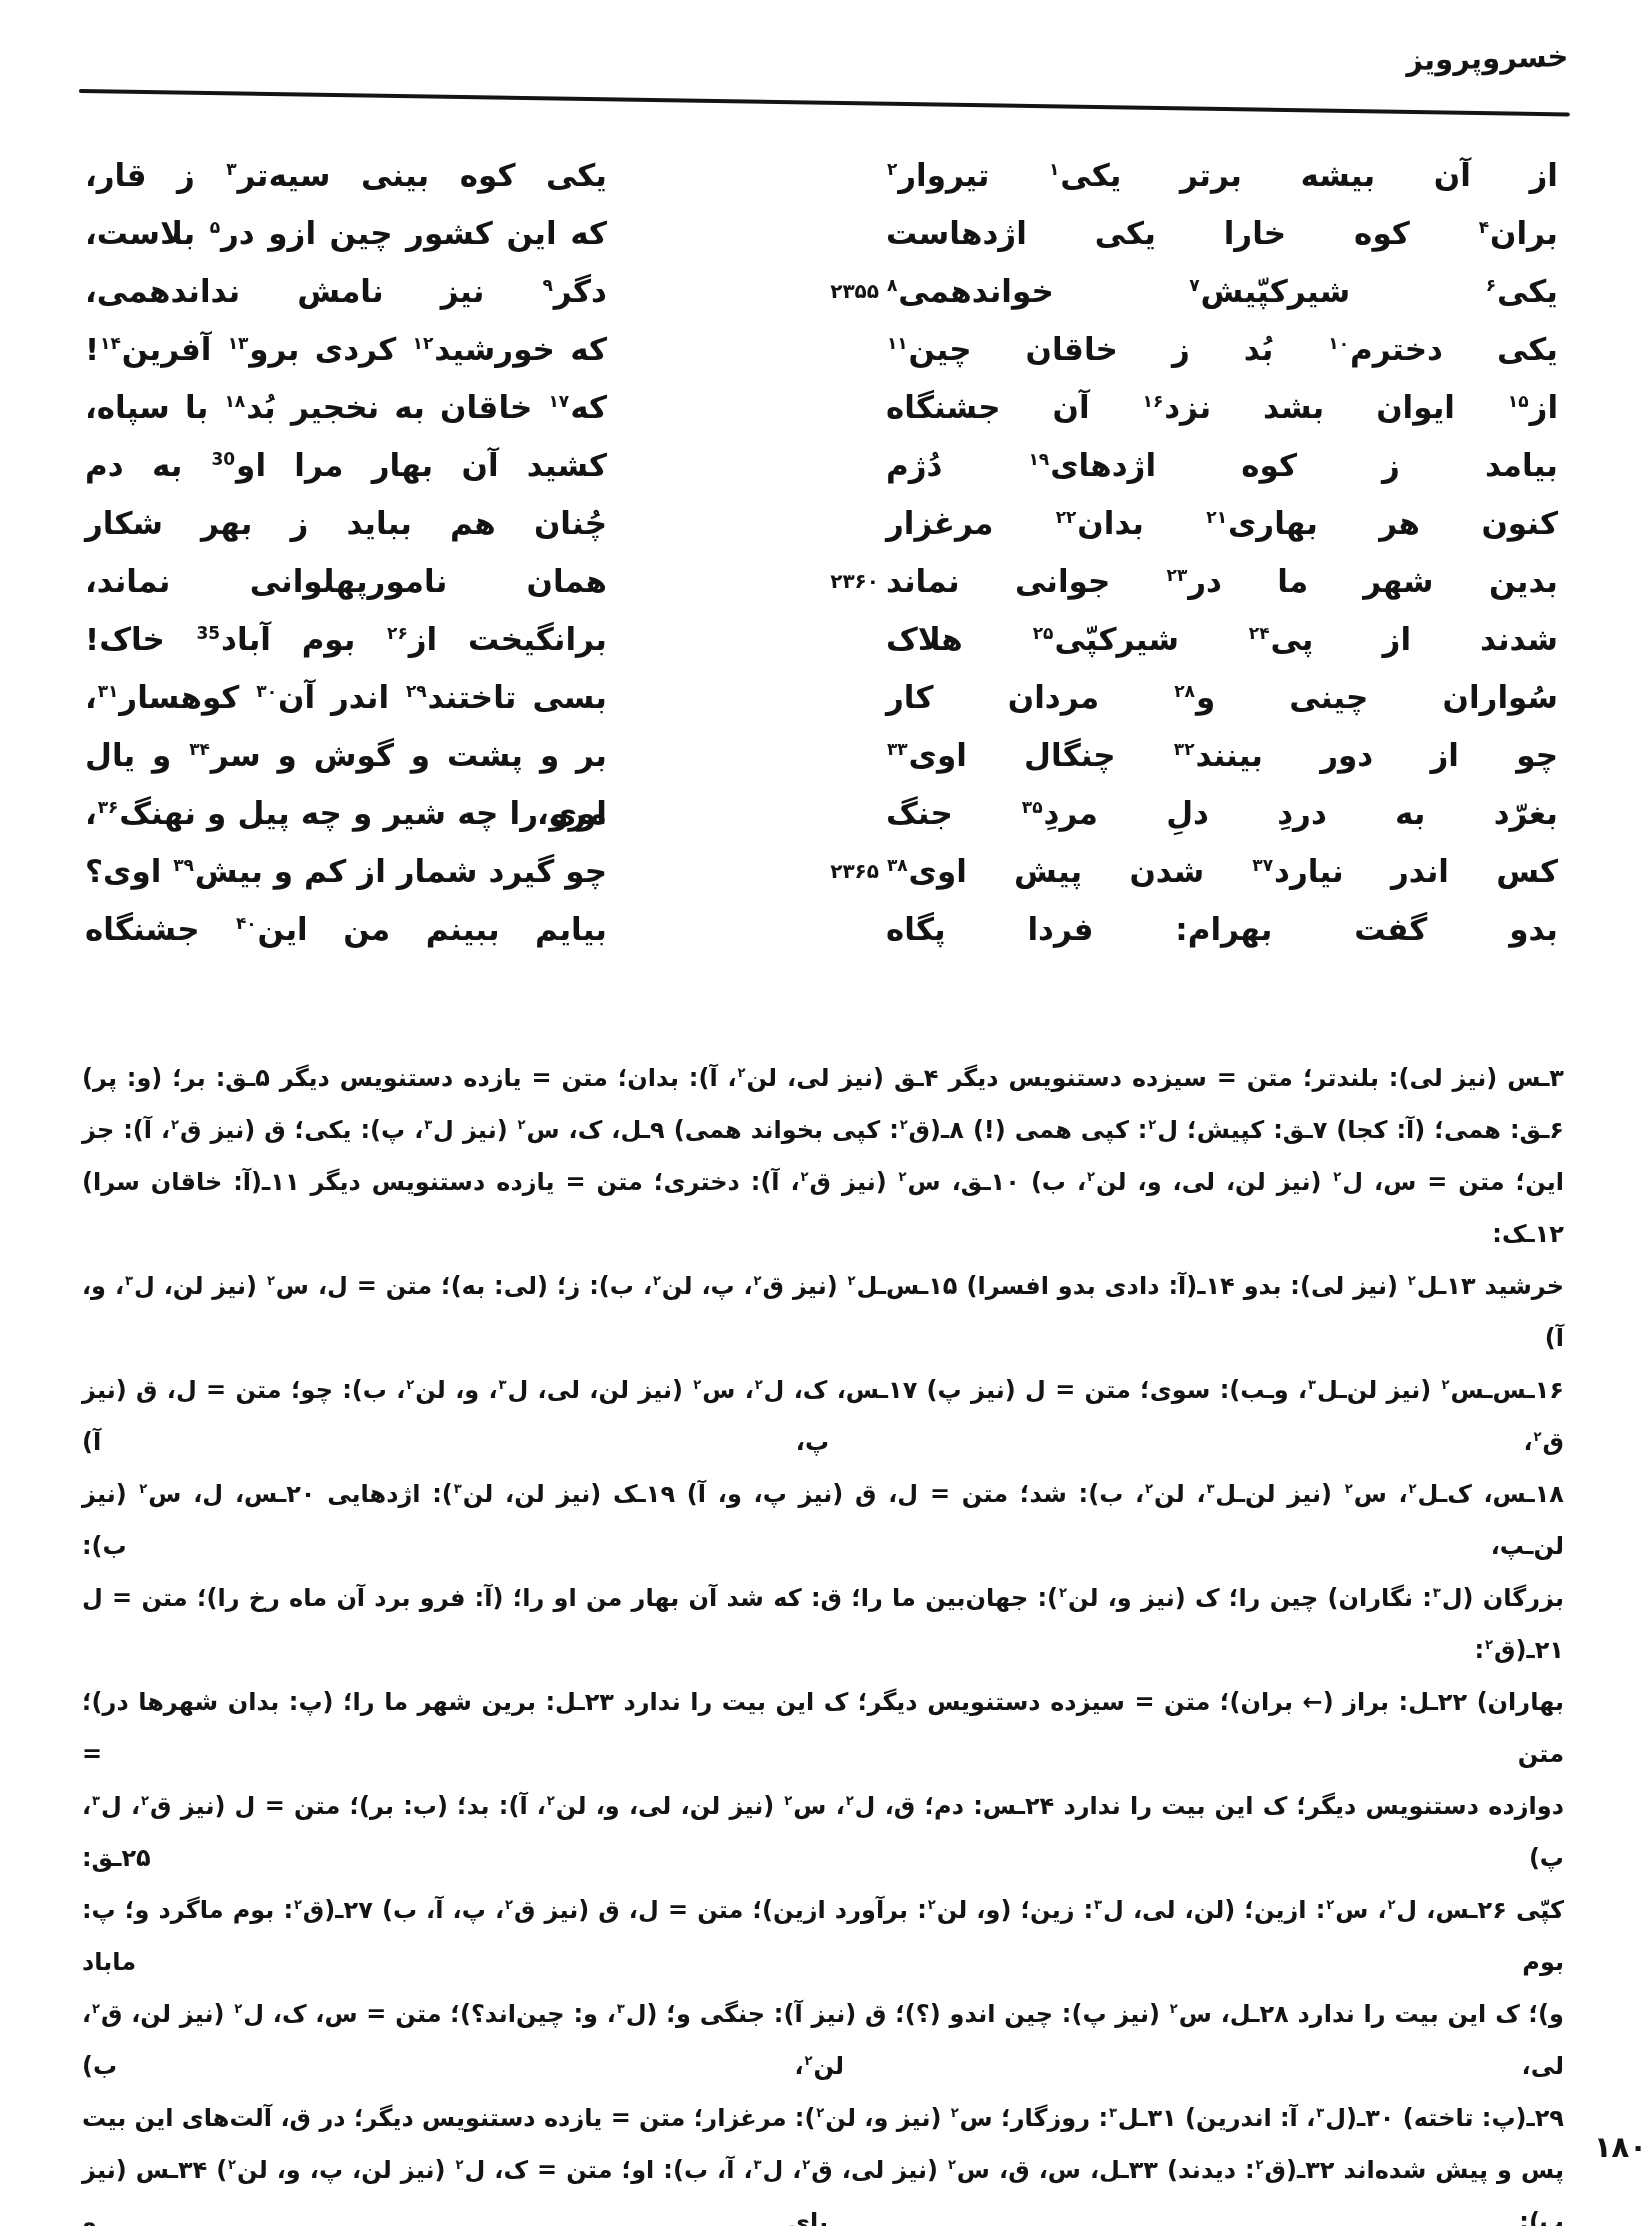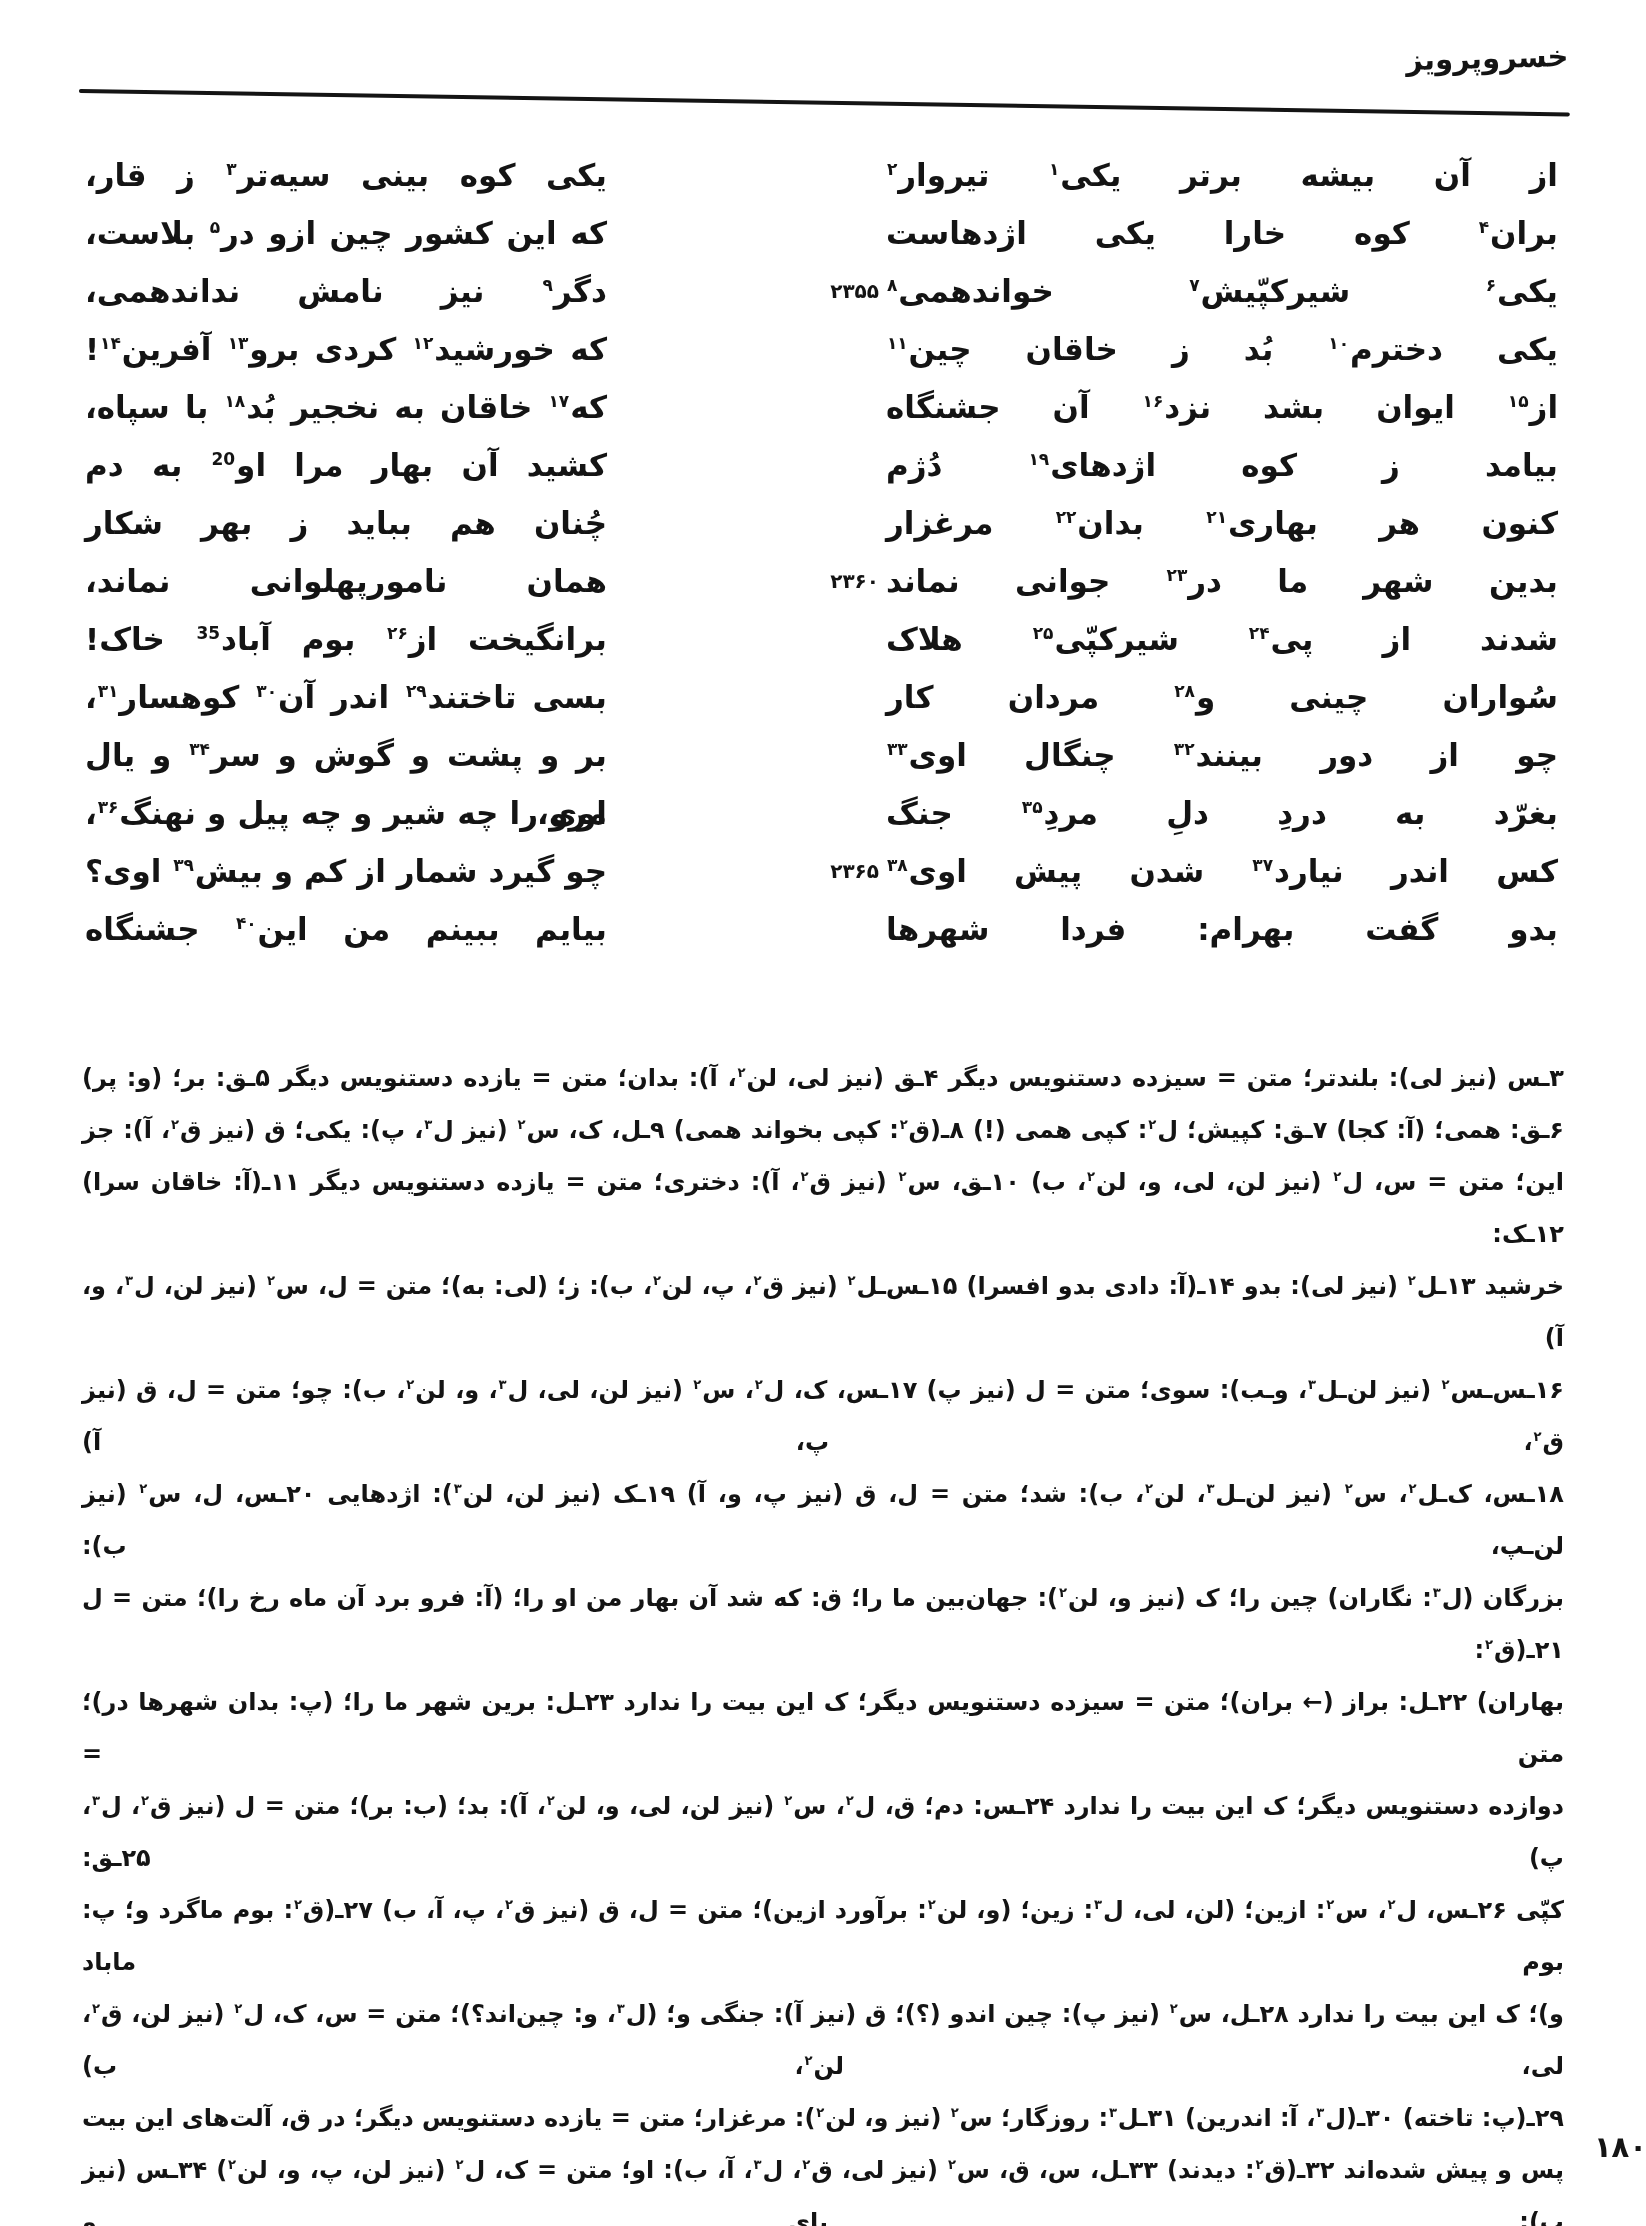--- a/index.html
+++ b/index.html
@@ -70,21 +70,21 @@
       <div class="verse-row">
         <div class="hemi hemi-right">یکی دخترم<span class="sup">۱۰</span> بُد ز خاقان چین<span class="sup">۱۱</span></div>
         <div class="hemi hemi-left">که خورشید<span class="sup">۱۲</span> کردی برو<span class="sup">۱۳</span> آفرین<span class="sup">۱۴</span>!</div>
       </div>
       <div class="verse-row">
         <div class="hemi hemi-right">از<span class="sup">۱۵</span> ایوان بشد نزد<span class="sup">۱۶</span> آن جشنگاه</div>
         <div class="hemi hemi-left">که<span class="sup">۱۷</span> خاقان به نخجیر بُد<span class="sup">۱۸</span> با سپاه،</div>
       </div>
       <div class="verse-row">
         <div class="hemi hemi-right">بیامد ز کوه اژدهای<span class="sup">۱۹</span> دُژم</div>
-        <div class="hemi hemi-left">کشید آن بهار مرا او<span class="sup">20</span> به دم</div>
+        <div class="hemi hemi-left">کشید آن بهار مرا او<span class="sup">30</span> به دم</div>
       </div>
       <div class="verse-row">
         <div class="hemi hemi-right">کنون هر بهاری<span class="sup">۲۱</span> بدان<span class="sup">۲۲</span> مرغزار</div>
         <div class="hemi hemi-left">چُنان هم بباید ز بهر شکار</div>
       </div>
       <div class="verse-row">
         <div class="hemi hemi-right">بدین شهر ما در<span class="sup">۲۳</span> جوانی نماند<span class="vnum">۲۳۶۰</span></div>
         <div class="hemi hemi-left">همان نامورپهلوانی نماند،</div>
       </div>
       <div class="verse-row">
@@ -101,21 +101,21 @@
       </div>
       <div class="verse-row">
         <div class="hemi hemi-right">بغرّد به دردِ دلِ مردِ<span class="sup">۳۵</span> جنگ</div>
         <div class="hemi hemi-left">مرو را چه شیر و چه پیل و نهنگ<span class="sup">۳۶</span>،</div>
       </div>
       <div class="verse-row">
         <div class="hemi hemi-right">کس اندر نیارد<span class="sup">۳۷</span> شدن پیش اوی<span class="sup">۳۸</span><span class="vnum">۲۳۶۵</span></div>
         <div class="hemi hemi-left">چو گیرد شمار از کم و بیش<span class="sup">۳۹</span> اوی؟</div>
       </div>
       <div class="verse-row">
-        <div class="hemi hemi-right">بدو گفت بهرام: فردا شهرها</div>
+        <div class="hemi hemi-right">بدو گفت بهرام: فردا پگاه</div>
         <div class="hemi hemi-left">بیایم ببینم من این<span class="sup">۴۰</span> جشنگاه</div>
       </div>
     </section>
   <section class="footnotes">
       <div class="fn-line">۳ـس (نیز لی): بلندتر؛ متن = سیزده دستنویس دیگر  ۴ـق (نیز لی، لن<span class="sup">۲</span>، آ): بدان؛ متن = یازده دستنویس دیگر  ۵ـق: بر؛ (و: پر)</div>
       <div class="fn-line">۶ـق: همی؛ (آ: کجا)  ۷ـق: کپیش؛ ل<span class="sup">۲</span>: کپی همی (!)  ۸ـ(ق<span class="sup">۲</span>: کپی بخواند همی)  ۹ـل، ک، س<span class="sup">۲</span> (نیز ل<span class="sup">۳</span>، پ): یکی؛ ق (نیز ق<span class="sup">۲</span>، آ): جز</div>
       <div class="fn-line">این؛ متن = س، ل<span class="sup">۲</span> (نیز لن، لی، و، لن<span class="sup">۲</span>، ب)  ۱۰ـق، س<span class="sup">۲</span> (نیز ق<span class="sup">۲</span>، آ): دختری؛ متن = یازده دستنویس دیگر  ۱۱ـ(آ: خاقان سرا)  ۱۲ـک:</div>
       <div class="fn-line">خرشید  ۱۳ـل<span class="sup">۲</span> (نیز لی): بدو  ۱۴ـ(آ: دادی بدو افسرا)  ۱۵ـس‌ـل<span class="sup">۲</span> (نیز ق<span class="sup">۲</span>، پ، لن<span class="sup">۲</span>، ب): ز؛ (لی: به)؛ متن = ل، س<span class="sup">۲</span> (نیز لن، ل<span class="sup">۳</span>، و، آ)</div>
       <div class="fn-line">۱۶ـس‌ـس<span class="sup">۲</span> (نیز لن‌ـل<span class="sup">۳</span>، و‌ـب): سوی؛ متن = ل (نیز پ)  ۱۷ـس، ک، ل<span class="sup">۲</span>، س<span class="sup">۲</span> (نیز لن، لی، ل<span class="sup">۳</span>، و، لن<span class="sup">۲</span>، ب): چو؛ متن = ل، ق (نیز ق<span class="sup">۲</span>، پ، آ)</div>
       <div class="fn-line">۱۸ـس، ک‌ـل<span class="sup">۲</span>، س<span class="sup">۲</span> (نیز لن‌ـل<span class="sup">۳</span>، لن<span class="sup">۲</span>، ب): شد؛ متن = ل، ق (نیز پ، و، آ)  ۱۹ـک (نیز لن، لن<span class="sup">۳</span>): اژدهایی  ۲۰ـس، ل، س<span class="sup">۲</span> (نیز لن‌ـپ، ب):</div>

